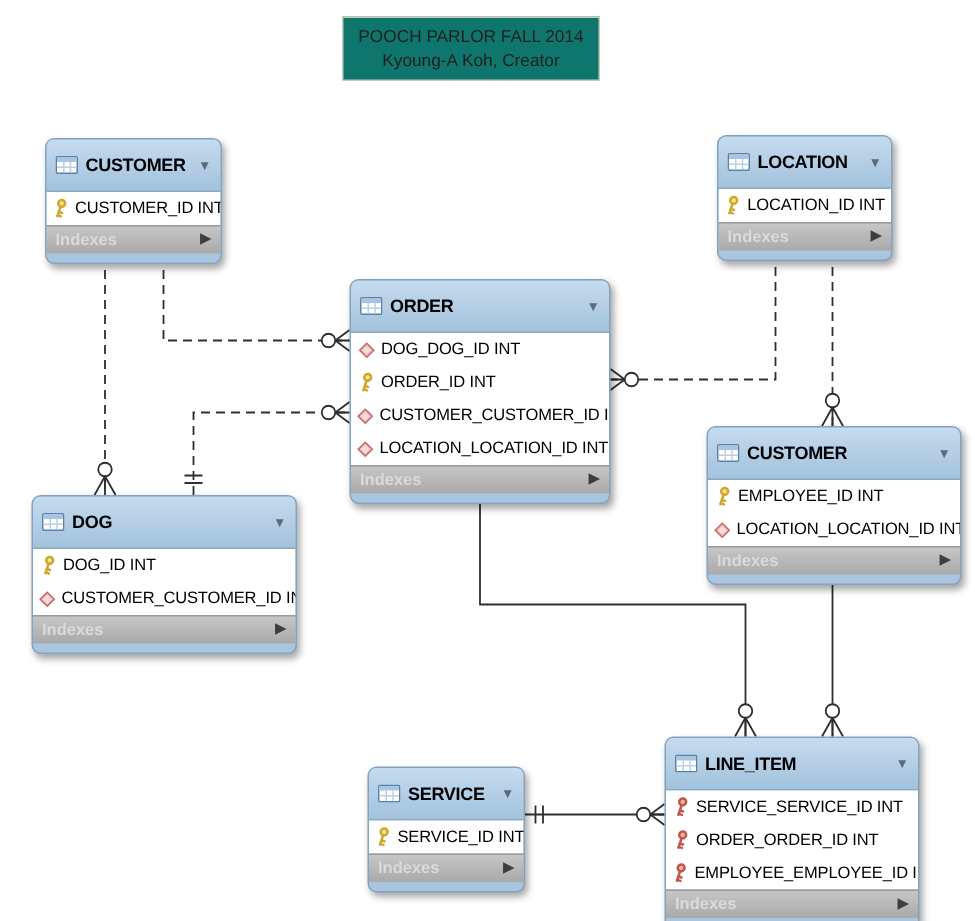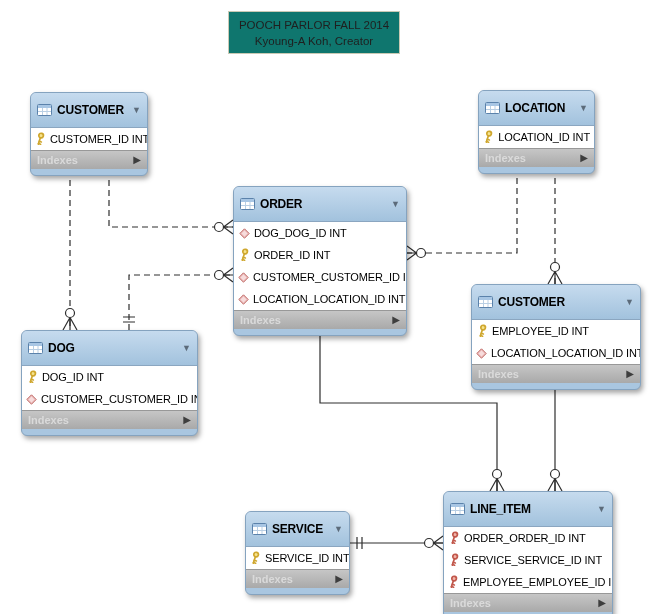--- a/index.html
+++ b/index.html
@@ -393,34 +393,34 @@
           <span class="col-icon">
             <svg width="11" height="14" viewBox="0 0 11 14">
               <g transform="rotate(18 5 7)" fill="none" stroke="#c1574b" stroke-width="1.7" stroke-linecap="round">
                 <circle cx="5" cy="3.4" r="2.3" fill="#f2b4a9"></circle>
                 <path d="M5 5.8 V12.4"></path>
                 <path d="M5 9.4 H7.2"></path>
                 <path d="M5 11.8 H7.2"></path>
               </g>
             </svg>
           </span>
-          <span class="col-label">ORDER_ORDER_ID INT</span>
+          <span class="col-label">SERVICE_SERVICE_ID INT</span>
         </div>
         <div class="ent-row">
           <span class="col-icon">
             <svg width="11" height="14" viewBox="0 0 11 14">
               <g transform="rotate(18 5 7)" fill="none" stroke="#c1574b" stroke-width="1.7" stroke-linecap="round">
                 <circle cx="5" cy="3.4" r="2.3" fill="#f2b4a9"></circle>
                 <path d="M5 5.8 V12.4"></path>
                 <path d="M5 9.4 H7.2"></path>
                 <path d="M5 11.8 H7.2"></path>
               </g>
             </svg>
           </span>
-          <span class="col-label">SERVICE_SERVICE_ID INT</span>
+          <span class="col-label">ORDER_ORDER_ID INT</span>
         </div>
         <div class="ent-row">
           <span class="col-icon">
             <svg width="11" height="14" viewBox="0 0 11 14">
               <g transform="rotate(18 5 7)" fill="none" stroke="#c1574b" stroke-width="1.7" stroke-linecap="round">
                 <circle cx="5" cy="3.4" r="2.3" fill="#f2b4a9"></circle>
                 <path d="M5 5.8 V12.4"></path>
                 <path d="M5 9.4 H7.2"></path>
                 <path d="M5 11.8 H7.2"></path>
               </g>

